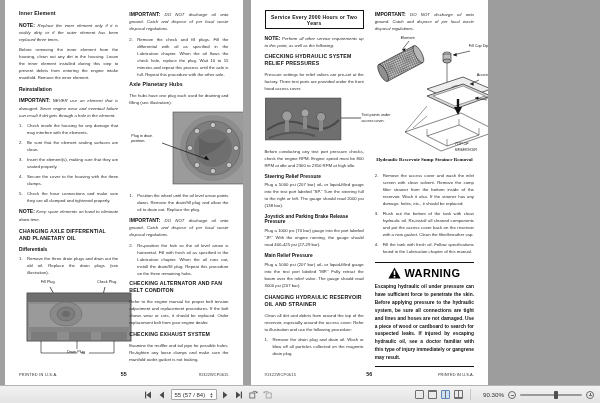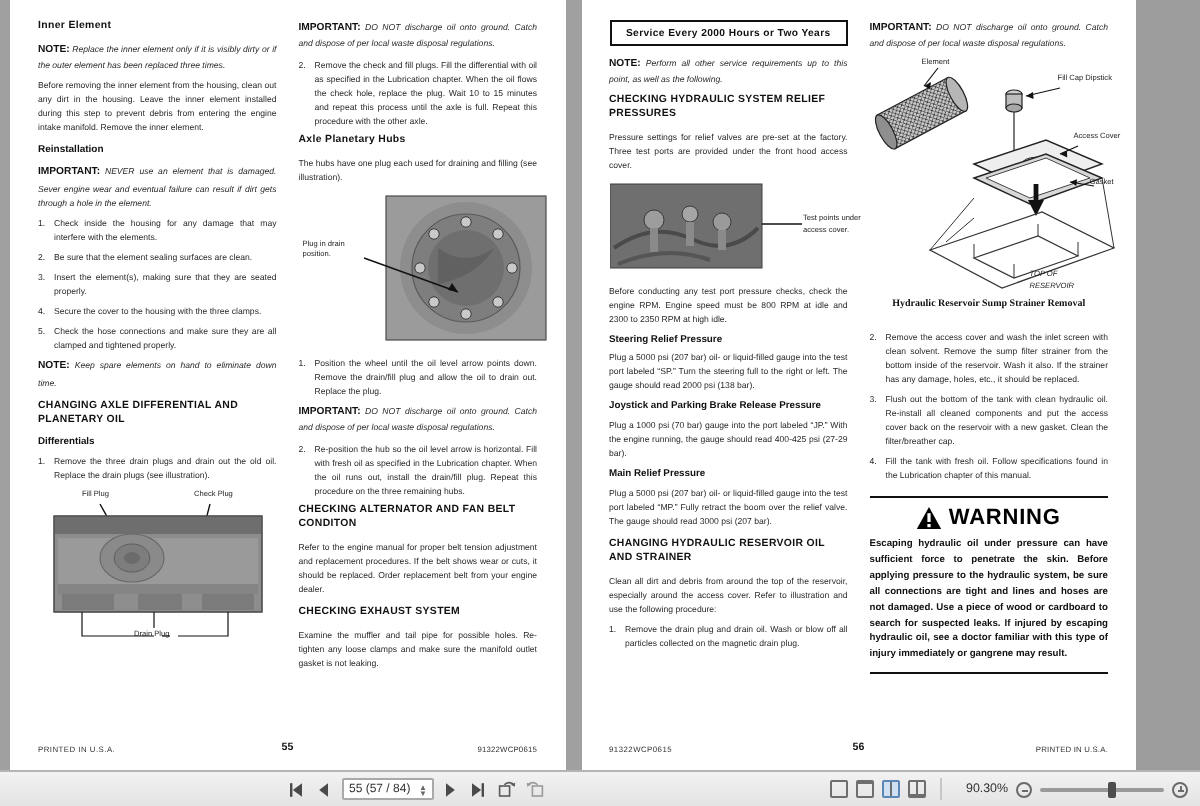--- a/index.html
+++ b/index.html
@@ -12,21 +12,21 @@
   }
   #viewer {
     position: relative;
     width: 600px; height: 403px;
     background: #9d9d9d;
   }
   
   #pages {
     position: absolute;
     left: 0; top: 0;
-    width: 568px;
+    width: 488px;
     height: 385px;
     display: flex;
     background: #a0a0a0;
     overflow: hidden;
   }
   .page {
     position: relative;
     background: #ffffff;
     height: 385px;
     overflow: hidden;

